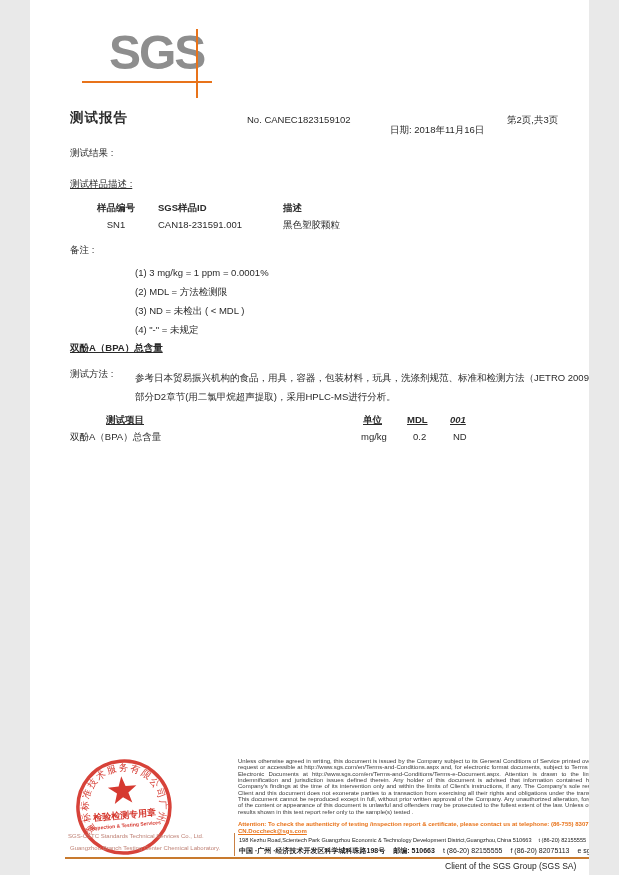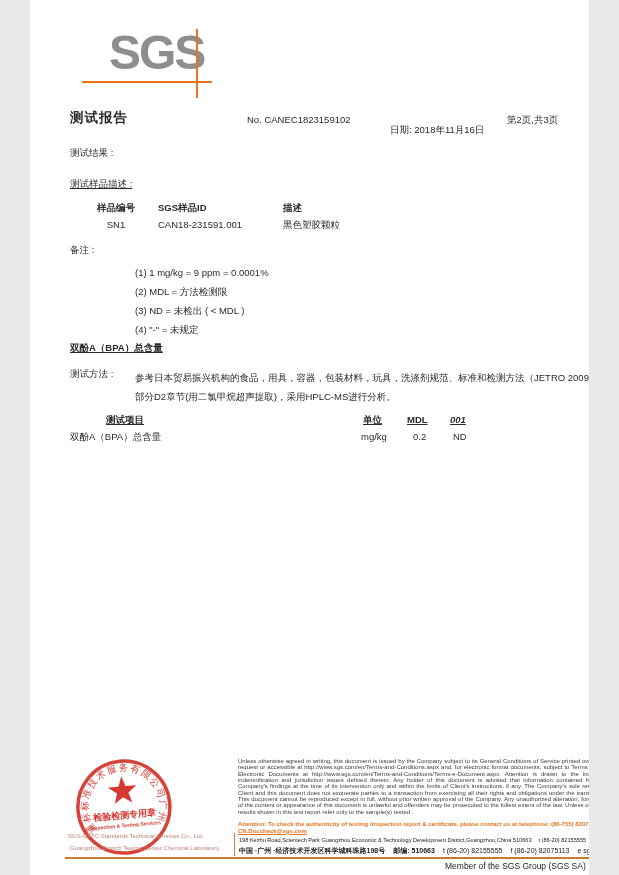--- a/index.html
+++ b/index.html
@@ -89,21 +89,21 @@
 
   <div class="abs st-row1 st-no st-h">样品编号</div>
   <div class="abs st-row1 st-id st-h">SGS样品ID</div>
   <div class="abs st-row1 st-desc st-h">描述</div>
   <div class="abs st-row2 st-no">SN1</div>
   <div class="abs st-row2 st-id">CAN18-231591.001</div>
   <div class="abs st-row2 st-desc">黑色塑胶颗粒</div>
 
   <div class="abs notes-label">备注 :</div>
   <div class="abs notes">
-    <div>(1) 1 mg/kg = 9 ppm = 0.0001%</div>
+    <div>(1) 3 mg/kg = 1 ppm = 0.0001%</div>
     <div>(2) MDL = 方法检测限</div>
     <div>(3) ND = 未检出 ( &lt; MDL )</div>
     <div>(4) "-" = 未规定</div>
   </div>
 
   <div class="abs bpa-heading">双酚A（BPA）总含量</div>
   <div class="abs method-label">测试方法 :</div>
   <div class="abs method-text">参考日本贸易振兴机构的食品，用具，容器，包装材料，玩具，洗涤剂规范、标准和检测方法（JETRO 2009）第二部分D2章节(用二氯甲烷超声提取)，采用HPLC-MS进行分析。</div>
 
   <div class="abs rt-head rt-item-h">测试项目</div>
@@ -144,15 +144,15 @@
   </div>
   <div class="abs addr-row2">
     <span class="addr-cn">中国 ·广州 ·经济技术开发区科学城科珠路198号</span>
     <span class="addr-postal">邮编: 510663</span>
     <span>t (86-20) 82155555</span>
     <span>f (86-20) 82075113</span>
     <span class="addr-link">e  sgs.china@sgs.com</span>
   </div>
 
   <div class="abs orange-rule"></div>
-  <div class="abs member">Member of the SGS Group (SGS SA)</div>
+  <div class="abs member">Client of the SGS Group (SGS SA)</div>
 
 </div>
 
 </body></html>

